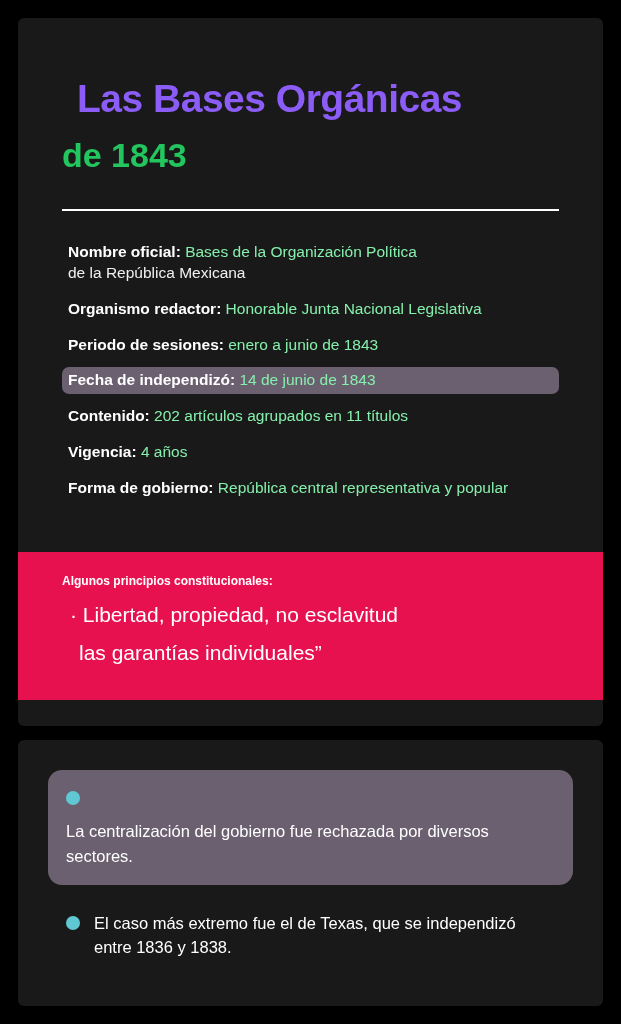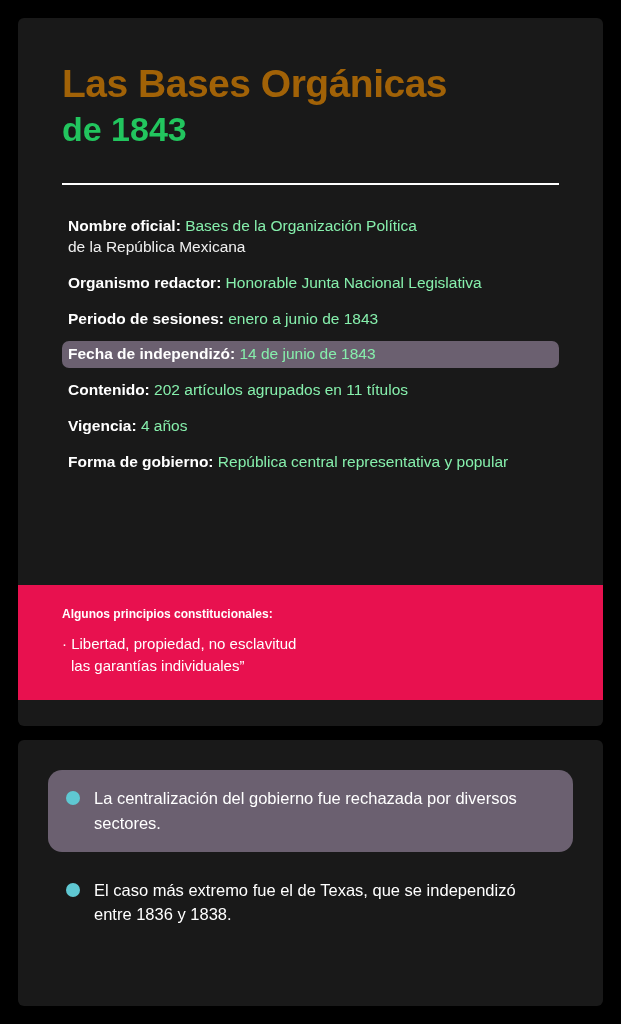--- a/index.html
+++ b/index.html
@@ -30,26 +30,26 @@
     box-sizing: border-box;
   }
   .card-main {
     flex: 0 0 auto;
     height: 708px;
     padding: 44px 44px 0 44px;
     position: relative;
     overflow: hidden;
   }
   .title-line1 {
-    color: #a16207;
+    color: #8b5cf6;
     font-size: 39px;
     font-weight: bold;
     letter-spacing: -0.5px;
     line-height: 1.12;
-    margin: 0;
+    margin: 15px;
   }
   .title-line2 {
     color: #22c55e;
     font-size: 34px;
     font-weight: bold;
     line-height: 1.15;
     margin: 4px 0 0 0;
   }
   .divider {
     margin: 34px 0 0 0;
@@ -100,23 +100,23 @@
     font-size: 12px;
     font-weight: bold;
   }
   .principles ul {
     margin: 0;
     padding: 0;
     list-style: none;
   }
   .principles li {
     color: #ffffff;
-    font-size: 15px;
+    font-size: 21px;
     line-height: 1.42;
-    margin: 0;
+    margin: 8px;
   }
   .principles li .cont {
     display: block;
     padding-left: 9px;
   }
   .card-notes {
     flex: 1 1 auto;
     padding: 30px 30px 30px 30px;
     display: flex;
     flex-direction: column;
@@ -125,20 +125,21 @@
   .note {
     display: flex;
     align-items: flex-start;
     gap: 14px;
     padding: 16px 18px;
     border-radius: 14px;
     box-sizing: border-box;
   }
   .note.shaded {
     background: #6b6070;
+    flex-direction: column;
   }
   .bullet {
     flex: 0 0 auto;
     width: 14px;
     height: 14px;
     border-radius: 50%;
     background: #5fc8d2;
     margin-top: 5px;
   }
   .note-text {

